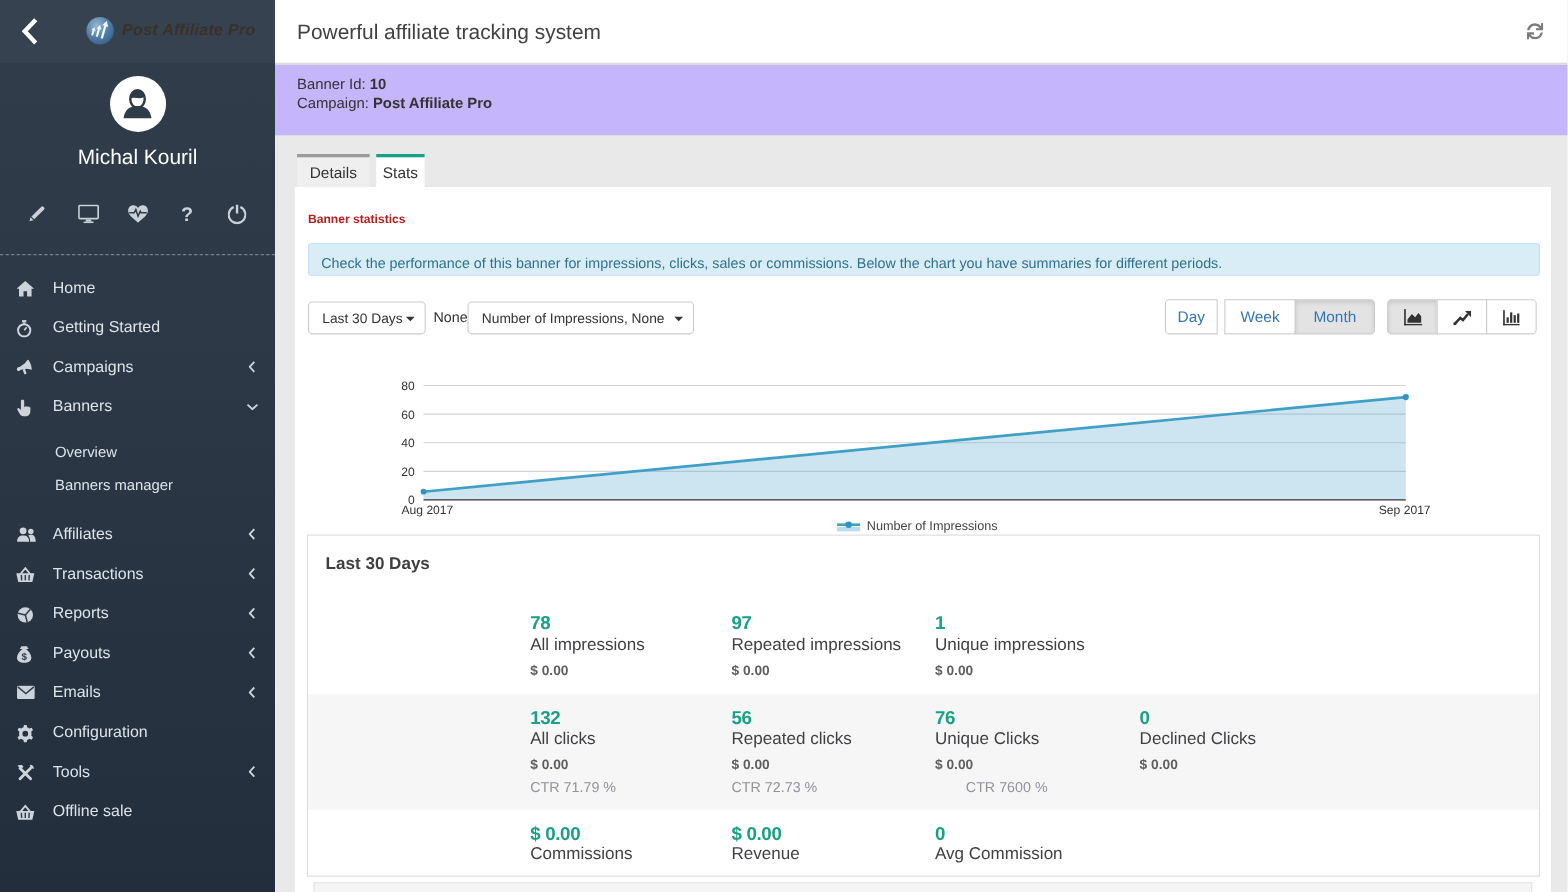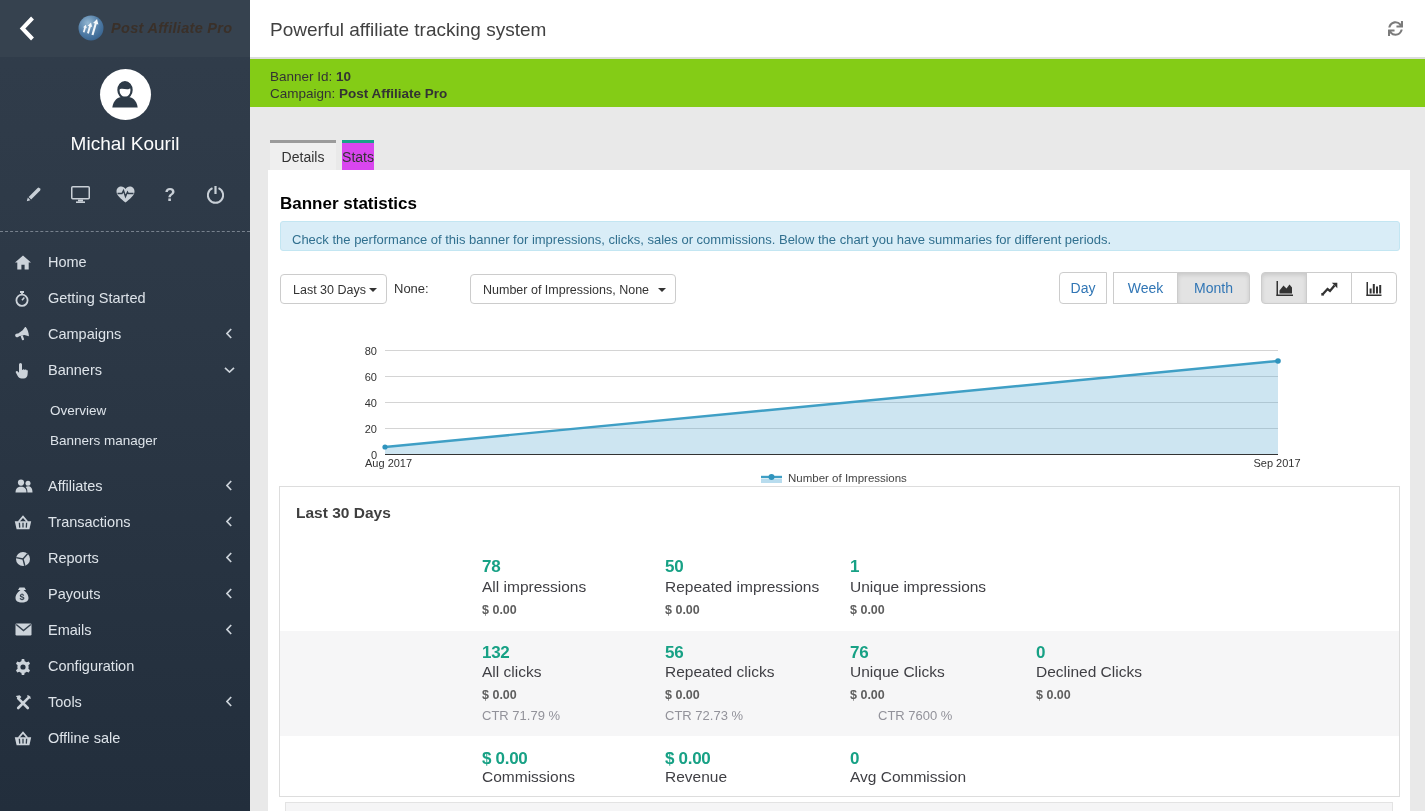--- a/index.html
+++ b/index.html
@@ -27,44 +27,44 @@
 .nav .it .chev { position:absolute; right:18px; top:11px; }
 .nav .sub { position:relative; height:30px; color:#dde3e9; font-size:13.5px; }
 .nav .sub .lbl { position:absolute; left:50px; top:7px; }
 .gap8 { height:8px; }
 
 
 .hdr { position:absolute; left:250px; top:0; right:0; height:59px; background:#ffffff; border-bottom:2px solid #dcdcdc; }
 .hdr h1 { position:absolute; left:20px; top:19px; font-size:19px; font-weight:normal; color:#414141; }
 .refresh { position:absolute; right:22px; top:21px; }
 
-.band { position:absolute; left:250px; top:59px; right:0; height:48px; background:#84cc16; }
+.band { position:absolute; left:250px; top:59px; right:0; height:64px; background:#c4b5fd; }
 .band .l1 { position:absolute; left:20px; top:10px; font-size:13.5px; color:#333; }
 .band .l2 { position:absolute; left:20px; top:27px; font-size:13.5px; color:#333; }
 
 
 .tabs { position:absolute; left:270px; top:140px; height:30px; }
 .tab { position:absolute; top:0; height:30px; font-size:14px; color:#333; text-align:center; }
 .tab-details { left:0; width:66px; background:#efefef; border-top:3px solid #9b9b9b; }
-.tab-stats { left:72px; width:32px; background:#d946ef; border-top:3px solid #18a189; }
+.tab-stats { left:72px; width:44px; background:#ffffff; border-top:3px solid #18a189; }
 .tab span { display:inline-block; margin-top:6px; }
 
 
 .panel { position:absolute; left:268px; top:170px; width:1142px; height:641px; background:#fff; }
-.bstat { position:absolute; left:12px; top:24px; font-size:17px; font-weight:bold; color:#000000; }
+.bstat { position:absolute; left:12px; top:24px; font-size:11px; font-weight:bold; color:#b91c1c; }
 .infobox { position:absolute; left:12px; top:51px; width:1120px; height:30px; background:#d9edf7; border:1px solid #c3e6f2; border-radius:3px; }
 .infobox span { position:absolute; left:11px; top:10px; font-size:13px; color:#31708f; }
 
 
 .sel { position:absolute; background:#fff; border:1px solid #ccc; border-radius:4px; height:30px; font-size:12.5px; color:#333; }
 .sel .txt { position:absolute; left:12px; top:8px; white-space:nowrap; }
 .sel .car { position:absolute; right:9px; top:13px; width:0; height:0; border-left:4px solid transparent; border-right:4px solid transparent; border-top:4px solid #333; }
 .sel1 { left:12px; top:104px; width:107px; }
 .lbl-data { position:absolute; left:126px; top:111px; font-size:13px; color:#333; }
-.sel2 { left:157px; top:104px; width:206px;margin-left:45px; }
+.sel2 { left:157px; top:104px; width:206px; }
 .btn { position:absolute; top:0; height:32px; background:#fff; border:1px solid #ccc; font-size:14px; color:#3176b5; text-align:center; }
 .btn span { display:inline-block; margin-top:7px; }
 .btn.act { background:#e3e3e3; box-shadow:inset 0 2px 4px rgba(0,0,0,0.12); }
 
 
 .chart { position:absolute; left:0; top:160px; width:1142px; height:160px; }
 
 
 .spanel { position:absolute; left:11px; top:316px; width:1121px; height:311px; border:1px solid #ddd; background:#fff; }
 .spanel .h { position:absolute; left:16px; top:17px; font-size:15.5px; font-weight:bold; color:#3f3f3f; }
@@ -367,21 +367,21 @@
       <div class="cell" style="left:202px; top:70px;">
           <div class="num">78</div>
         </div>
       <div class="cell" style="left:202px; top:91px;">
           <div class="clabel">All impressions</div>
         </div>
       <div class="cell" style="left:202px; top:116px;">
           <div class="cmoney">$ 0.00</div>
         </div>
       <div class="cell" style="left:385px; top:70px;">
-          <div class="num">50</div>
+          <div class="num">97</div>
         </div>
       <div class="cell" style="left:385px; top:91px;">
           <div class="clabel">Repeated impressions</div>
         </div>
       <div class="cell" style="left:385px; top:116px;">
           <div class="cmoney">$ 0.00</div>
         </div>
       <div class="cell" style="left:570px; top:70px;">
           <div class="num">1</div>
         </div>

